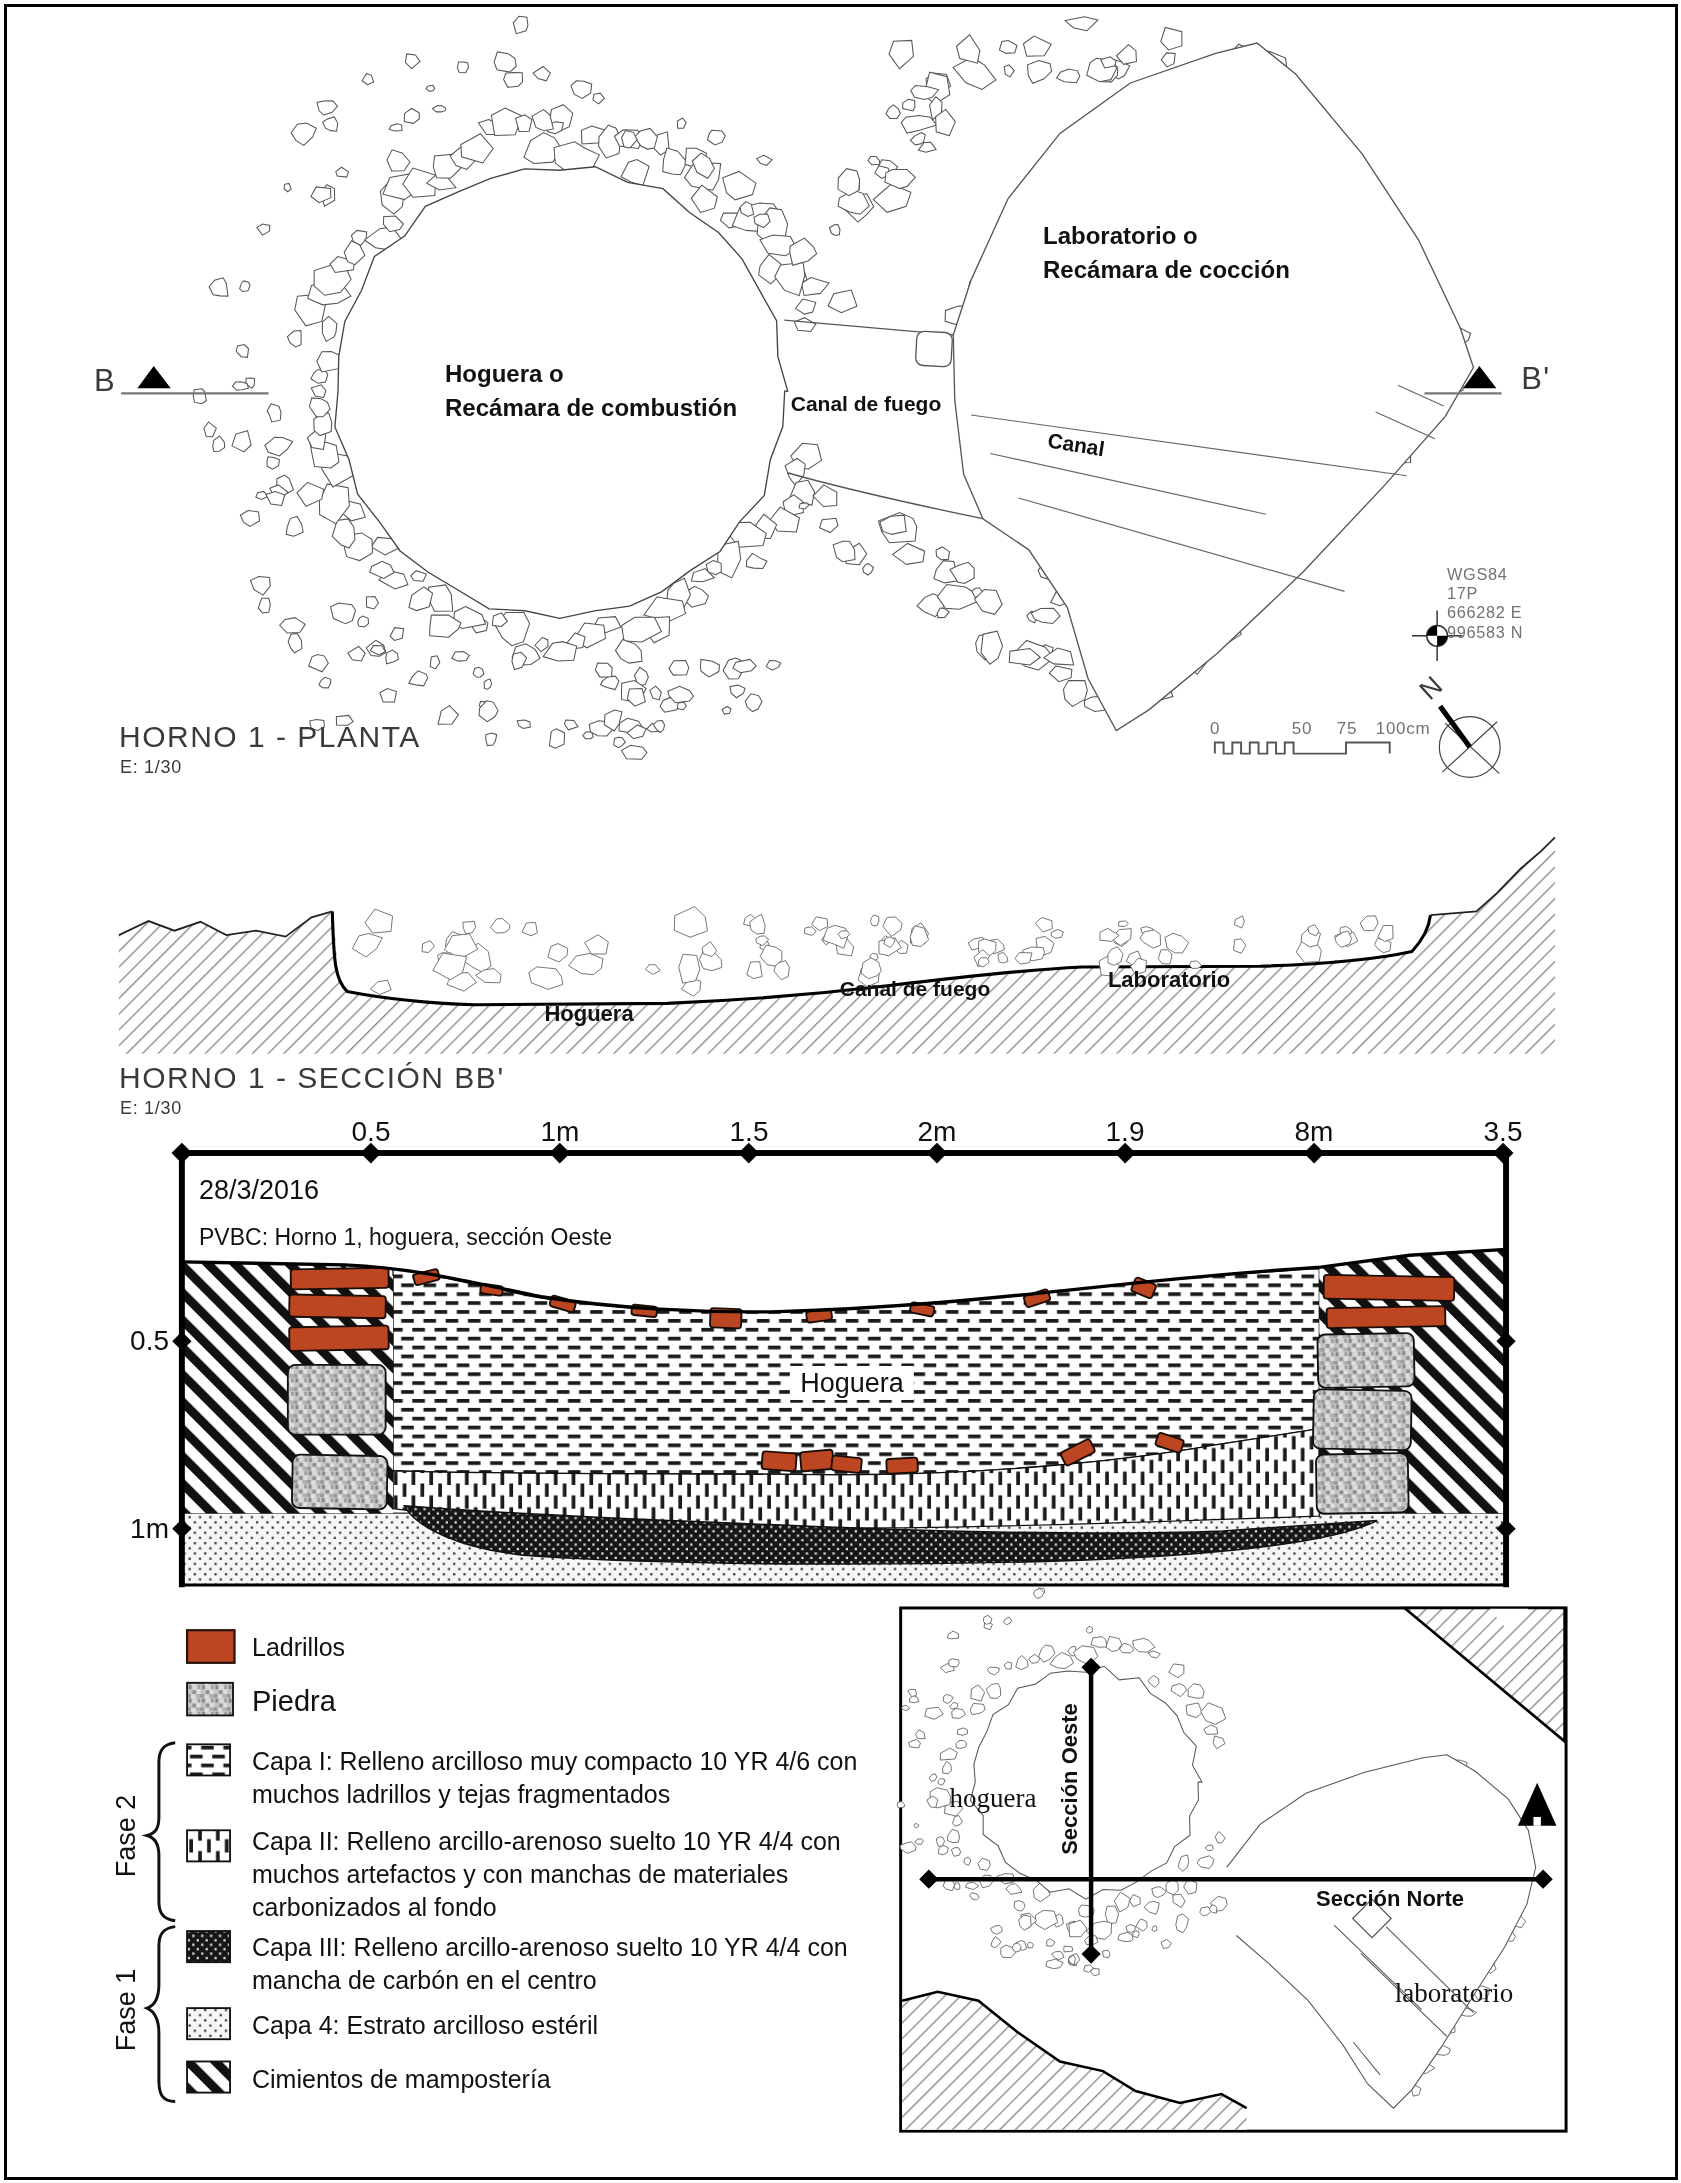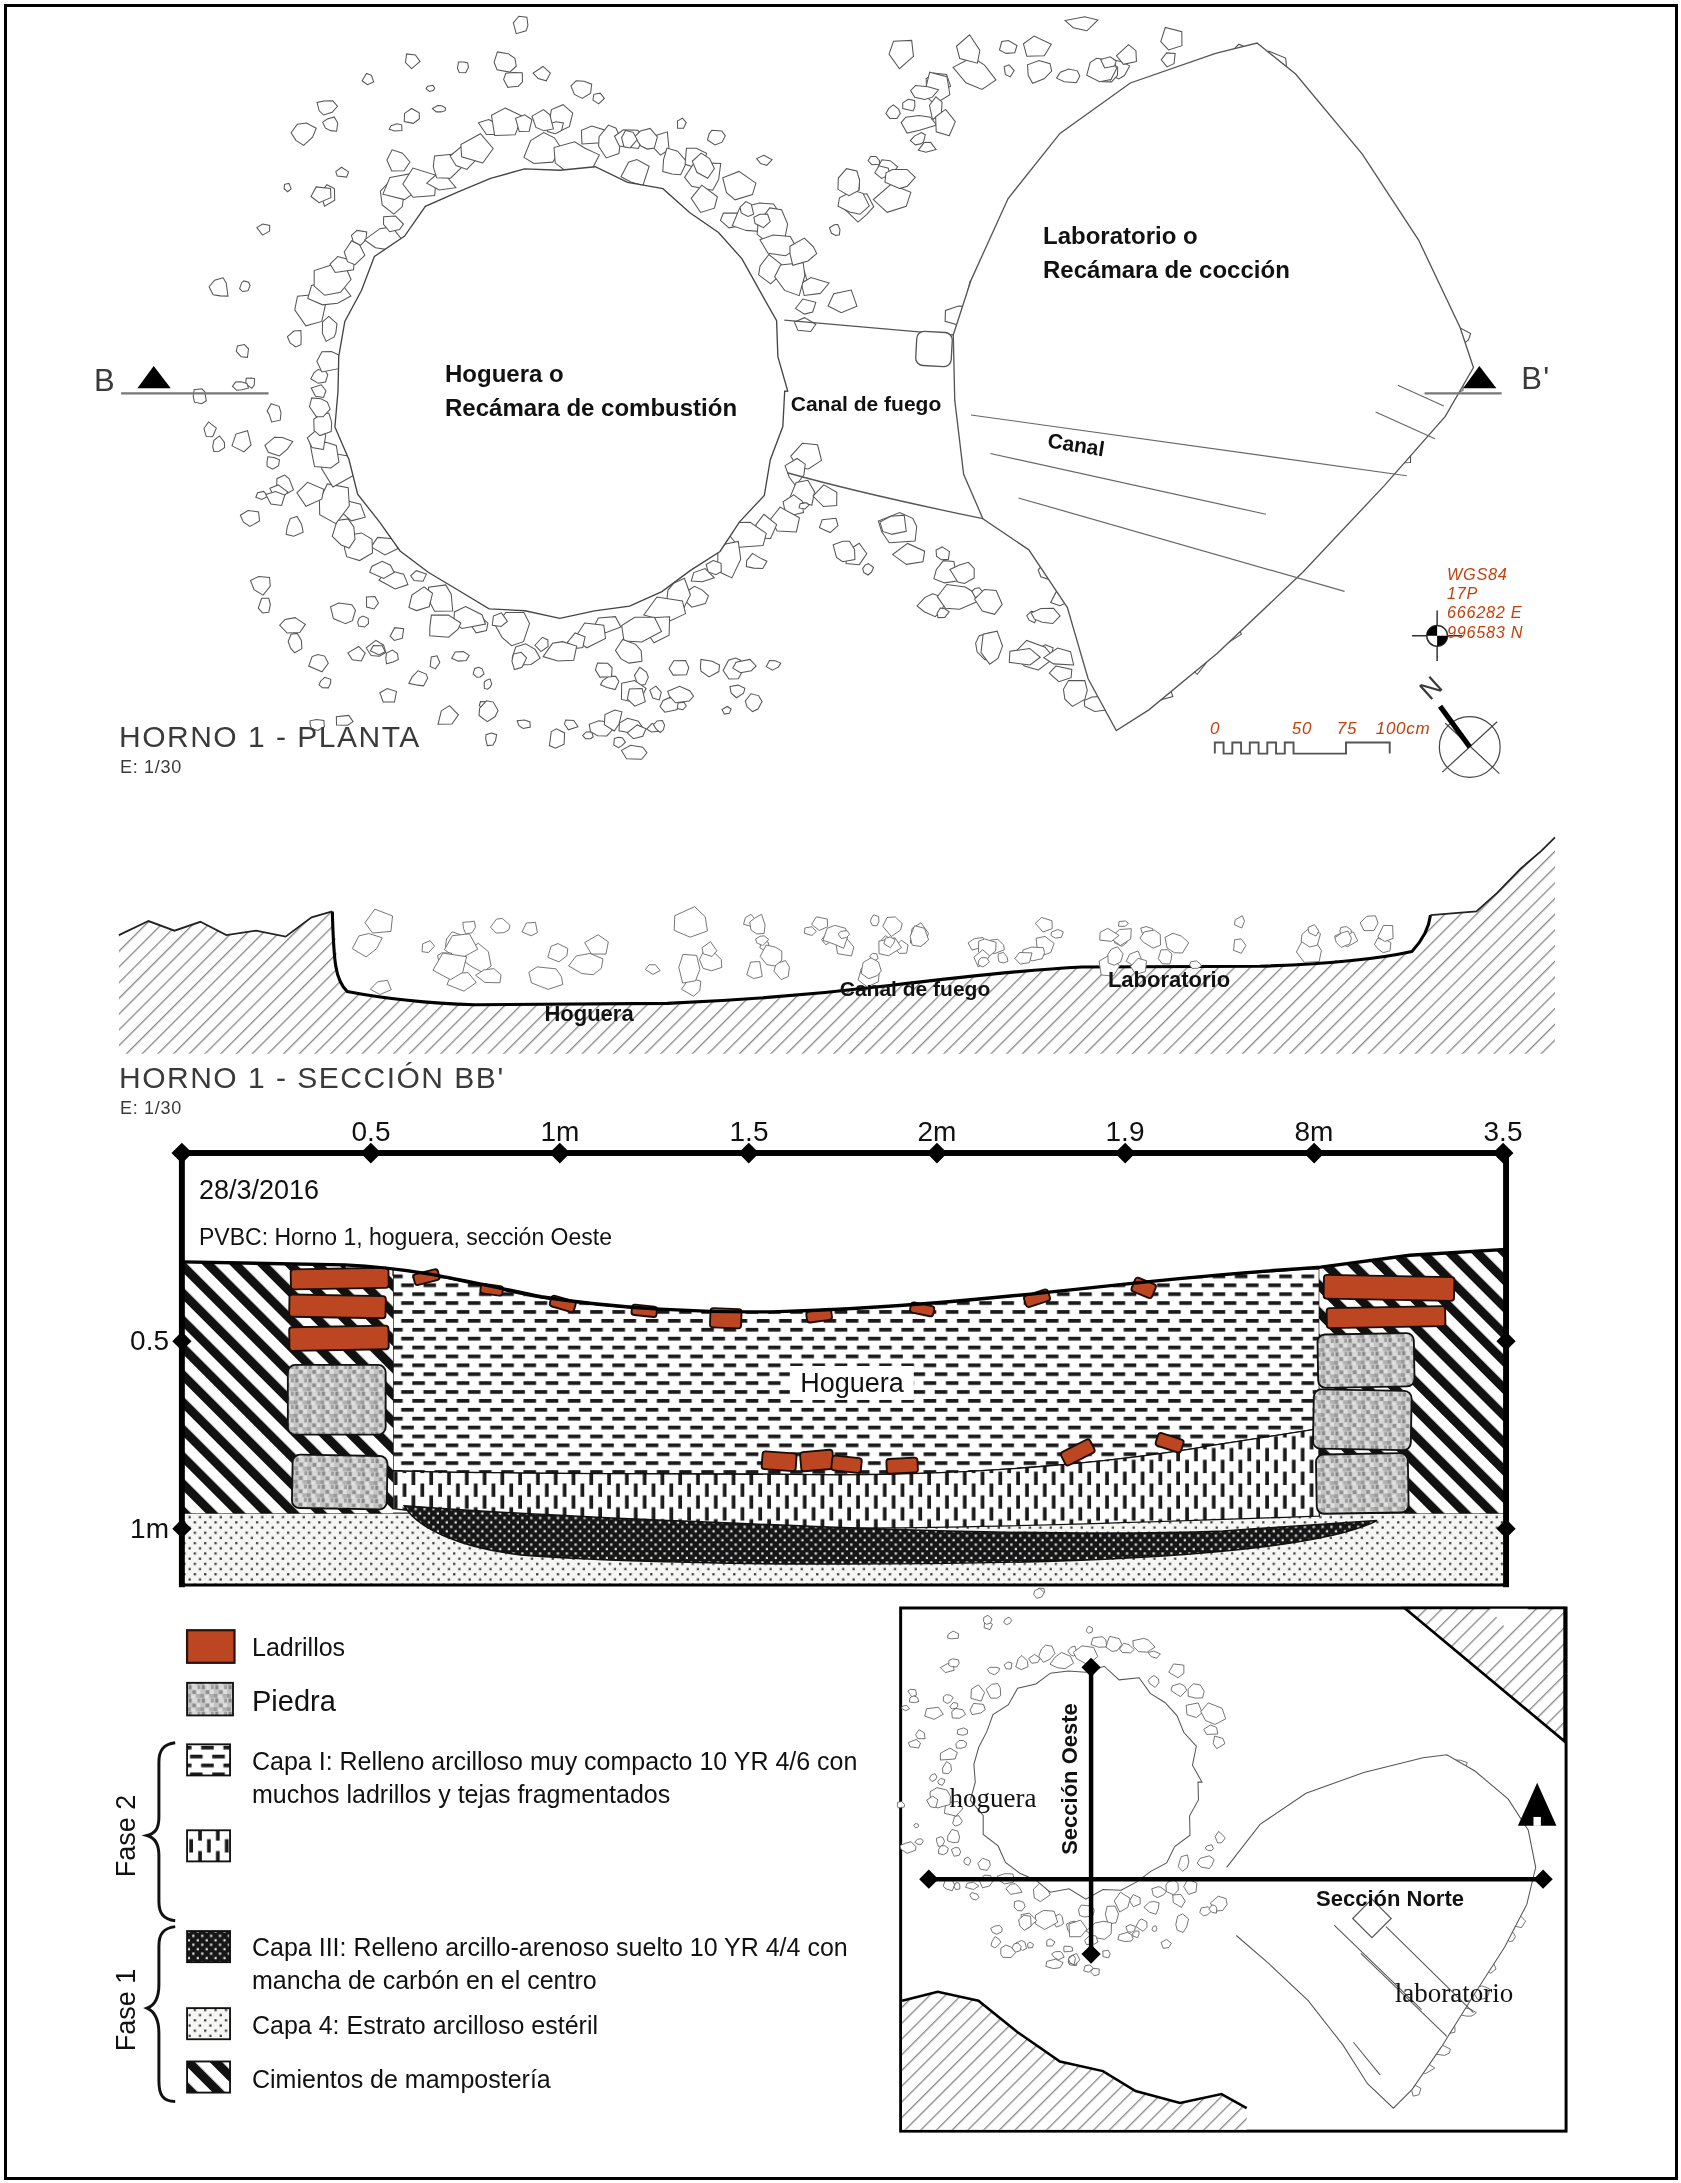--- a/index.html
+++ b/index.html
@@ -5,21 +5,21 @@
   html,body{margin:0;padding:0;background:#fff;}
   #fig{position:relative;width:1682px;height:2183px;background:#fff;overflow:hidden;
        font-family:"Liberation Sans",sans-serif;color:#111;}
   #frame{position:absolute;left:4.4px;top:4.4px;width:1668px;height:2170px;border:3px solid #000;}
   svg.layer{position:absolute;left:0;top:0;}
   .lbl{position:absolute;white-space:nowrap;line-height:1.15;}
   .c{transform:translate(-50%,-50%);}
   .rt{transform:translate(-100%,-50%);}
   .b{font-weight:700;}
   .gothic{color:#3a3a3a;letter-spacing:1.5px;}
-  .small-gothic{color:#c2410c;letter-spacing:0.7px;font-style:italic;}
+  .small-gothic{color:#737373;letter-spacing:0.7px;}
   .serif{font-family:"Liberation Serif",serif;}
   .wrap{white-space:normal;line-height:1.32;}
   .rot-90{transform:translate(-50%,-50%) rotate(-90deg);}
   .rot10{transform:translate(-50%,-50%) rotate(9deg);}
   .rotN{transform:translate(-50%,-50%) rotate(-42deg);}
   .whitebox{background:#fff;padding:1.5px 10.4px;}
 </style>
 </head>
 <body>
 
@@ -793,20 +793,21 @@
     <rect x="252" y="2470" width="58" height="42" fill="url(#capaII)" stroke="#111" stroke-width="2.5"></rect>
     <rect x="252" y="2606" width="58" height="42" fill="url(#capaIII)" stroke="#111" stroke-width="2.5"></rect>
     <rect x="252" y="2710" width="58" height="42" fill="url(#capaIV)" stroke="#111" stroke-width="2.5"></rect>
     <rect x="252" y="2782" width="58" height="42" fill="url(#cim)" stroke="#111" stroke-width="2.5"></rect>
     <path d="M236,2352 C220,2354 214,2362 214,2378 L214,2452 C214,2468 209,2474 198,2477 C209,2480 214,2488 214,2504 L214,2566 C214,2582 220,2590 236,2592" fill="none" stroke="#111" stroke-width="4"></path>
     <path d="M236,2600 C220,2602 214,2610 214,2626 L214,2678 C214,2696 209,2706 198,2710 C209,2715 214,2726 214,2744 L214,2808 C214,2828 220,2836 236,2836" fill="none" stroke="#111" stroke-width="4"></path>
   </svg>
   <div class="lbl" style="left:252px;top:1633px;font-size:25px;">Ladrillos</div>
   <div class="lbl" style="left:252px;top:1685px;font-size:29px;text-align:center;">Piedra</div>
   <div class="lbl wrap" style="left:252px;top:1745px;width:630px;font-size:25px;">Capa I: Relleno arcilloso muy compacto 10 YR 4/6 con muchos ladrillos y tejas fragmentados</div>
+  <div class="lbl wrap" style="left:252px;top:1825px;width:671px;font-size:25px;">Capa II: Relleno arcillo-arenoso suelto 10 YR 4/4 con muchos artefactos y con manchas de materiales carbonizados al fondo</div>
   <div class="lbl wrap" style="left:252px;top:1931px;width:637px;font-size:25px;">Capa III: Relleno arcillo-arenoso suelto 10 YR 4/4 con mancha de carbón en el centro</div>
   <div class="lbl" style="left:252px;top:2011px;font-size:25px;">Capa 4: Estrato arcilloso estéril</div>
   <div class="lbl" style="left:252px;top:2065px;font-size:25px;">Cimientos de mampostería</div>
   <div class="lbl rot-90" style="left:127px;top:1836px;font-size:27px;">Fase 2</div>
   <div class="lbl rot-90" style="left:127px;top:2010px;font-size:27px;">Fase 1</div>
 
   <div class="lbl serif c" style="left:993px;top:1799px;font-size:27px;">hoguera</div>
   <div class="lbl serif c" style="left:1454px;top:1994px;font-size:27px;">laboratorio</div>
   <div class="lbl b rot-90" style="left:1070px;top:1779px;font-size:22px;">Sección Oeste</div>
   <div class="lbl b c" style="left:1390px;top:1899px;font-size:22px;">Sección Norte</div>

